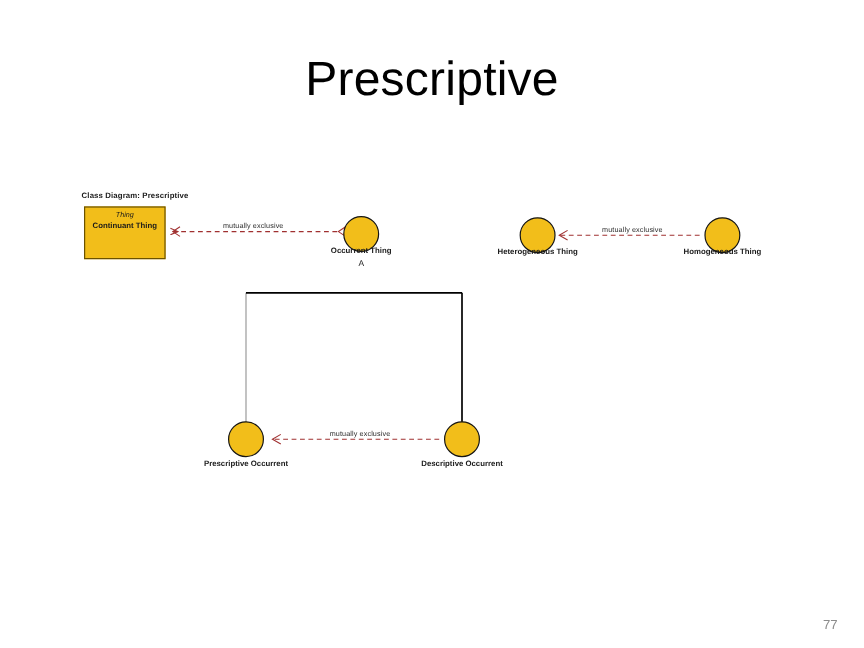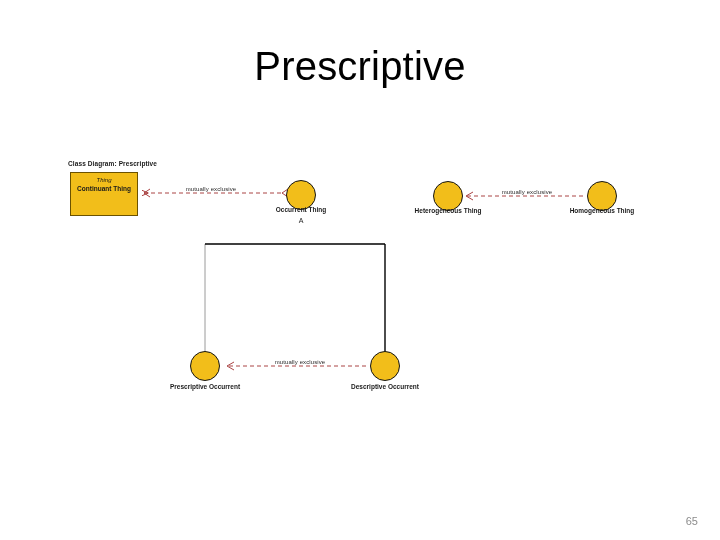--- a/index.html
+++ b/index.html
@@ -189,15 +189,15 @@
     <div class="node-label" style="left:385px; top:383px;">Descriptive Occurrent</div>
 
     <div class="edge-label" style="left:211px; top:186px;">mutually exclusive</div>
 
     <div class="edge-label" style="left:527px; top:189px;">mutually exclusive</div>
 
     <div class="edge-label" style="left:300px; top:359px;">mutually exclusive</div>
 
   </div>
 
-  <div id="page-number">65</div>
+  <div id="page-number">77</div>
 
 </div>
 
 </body></html>

